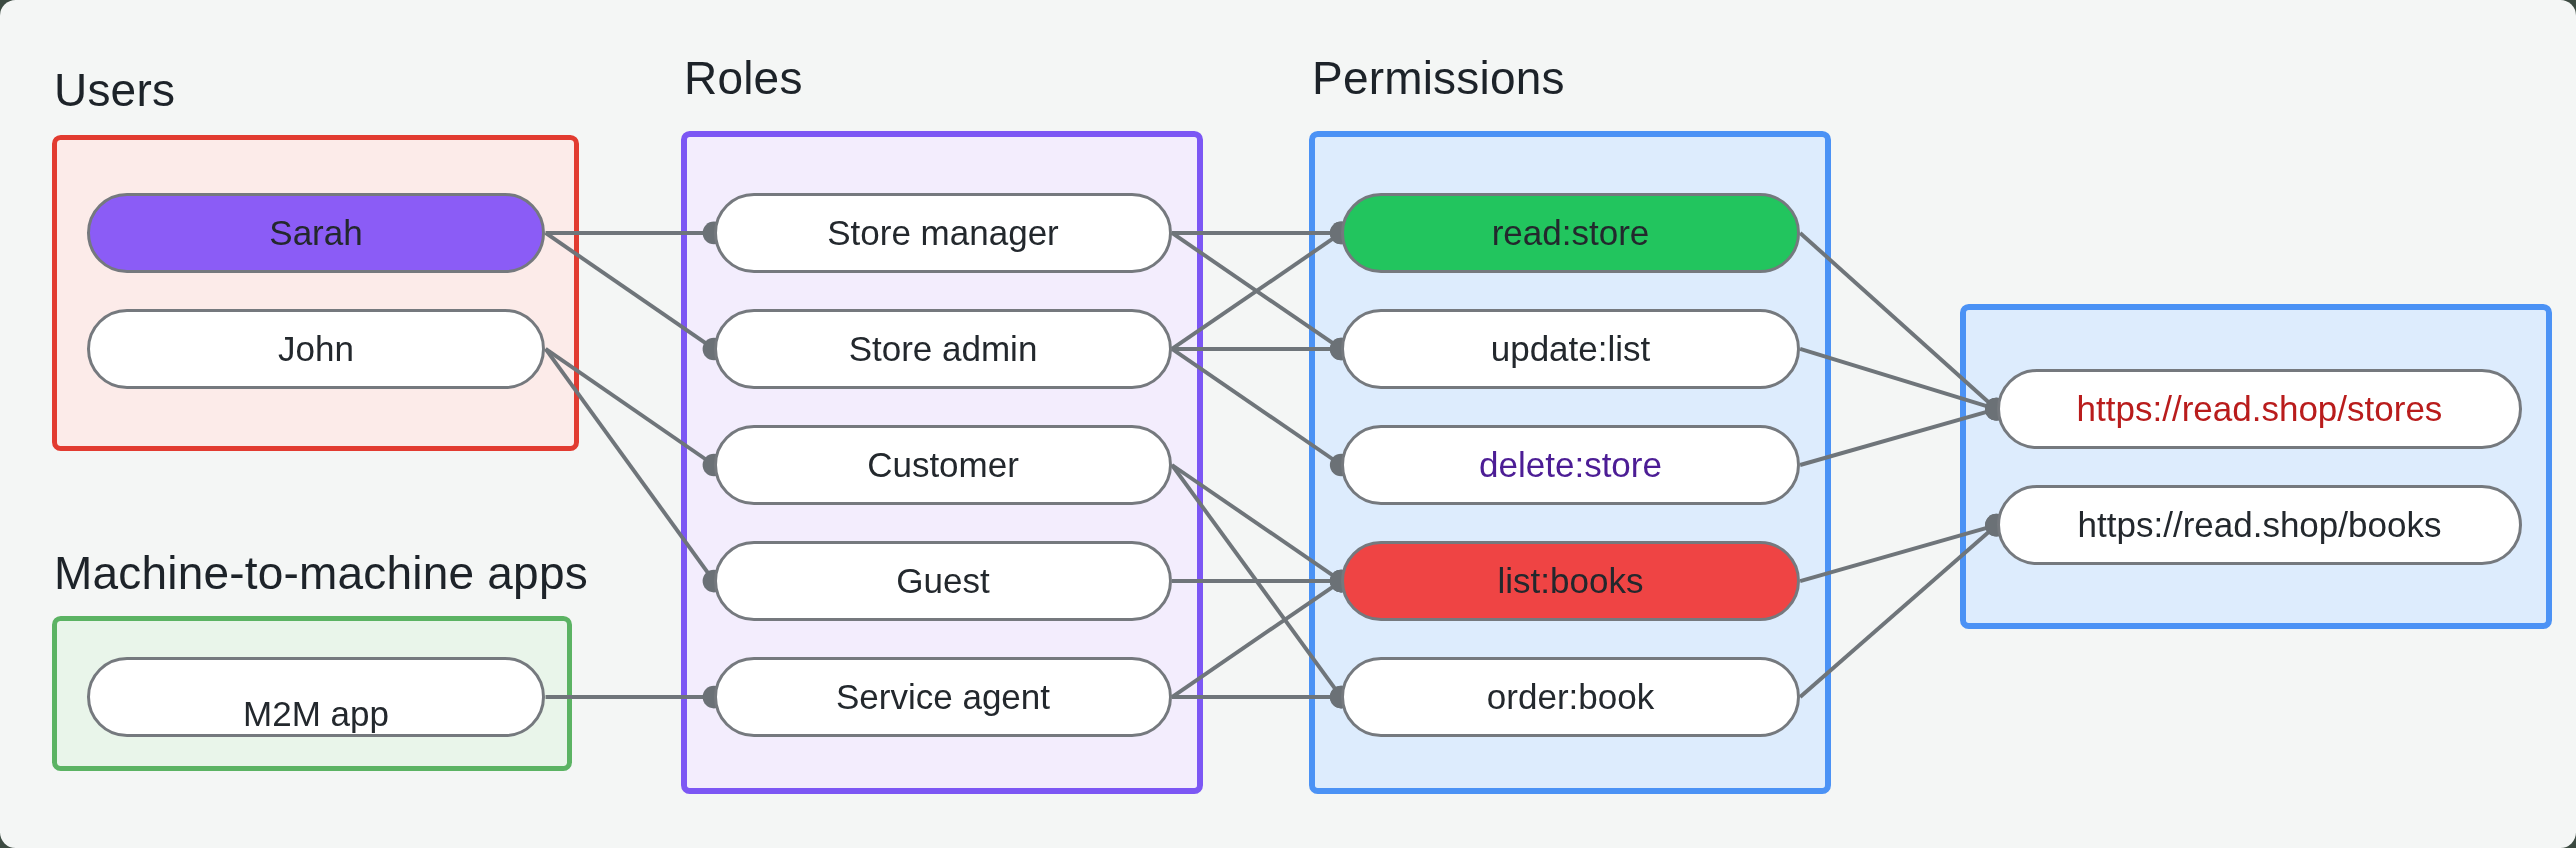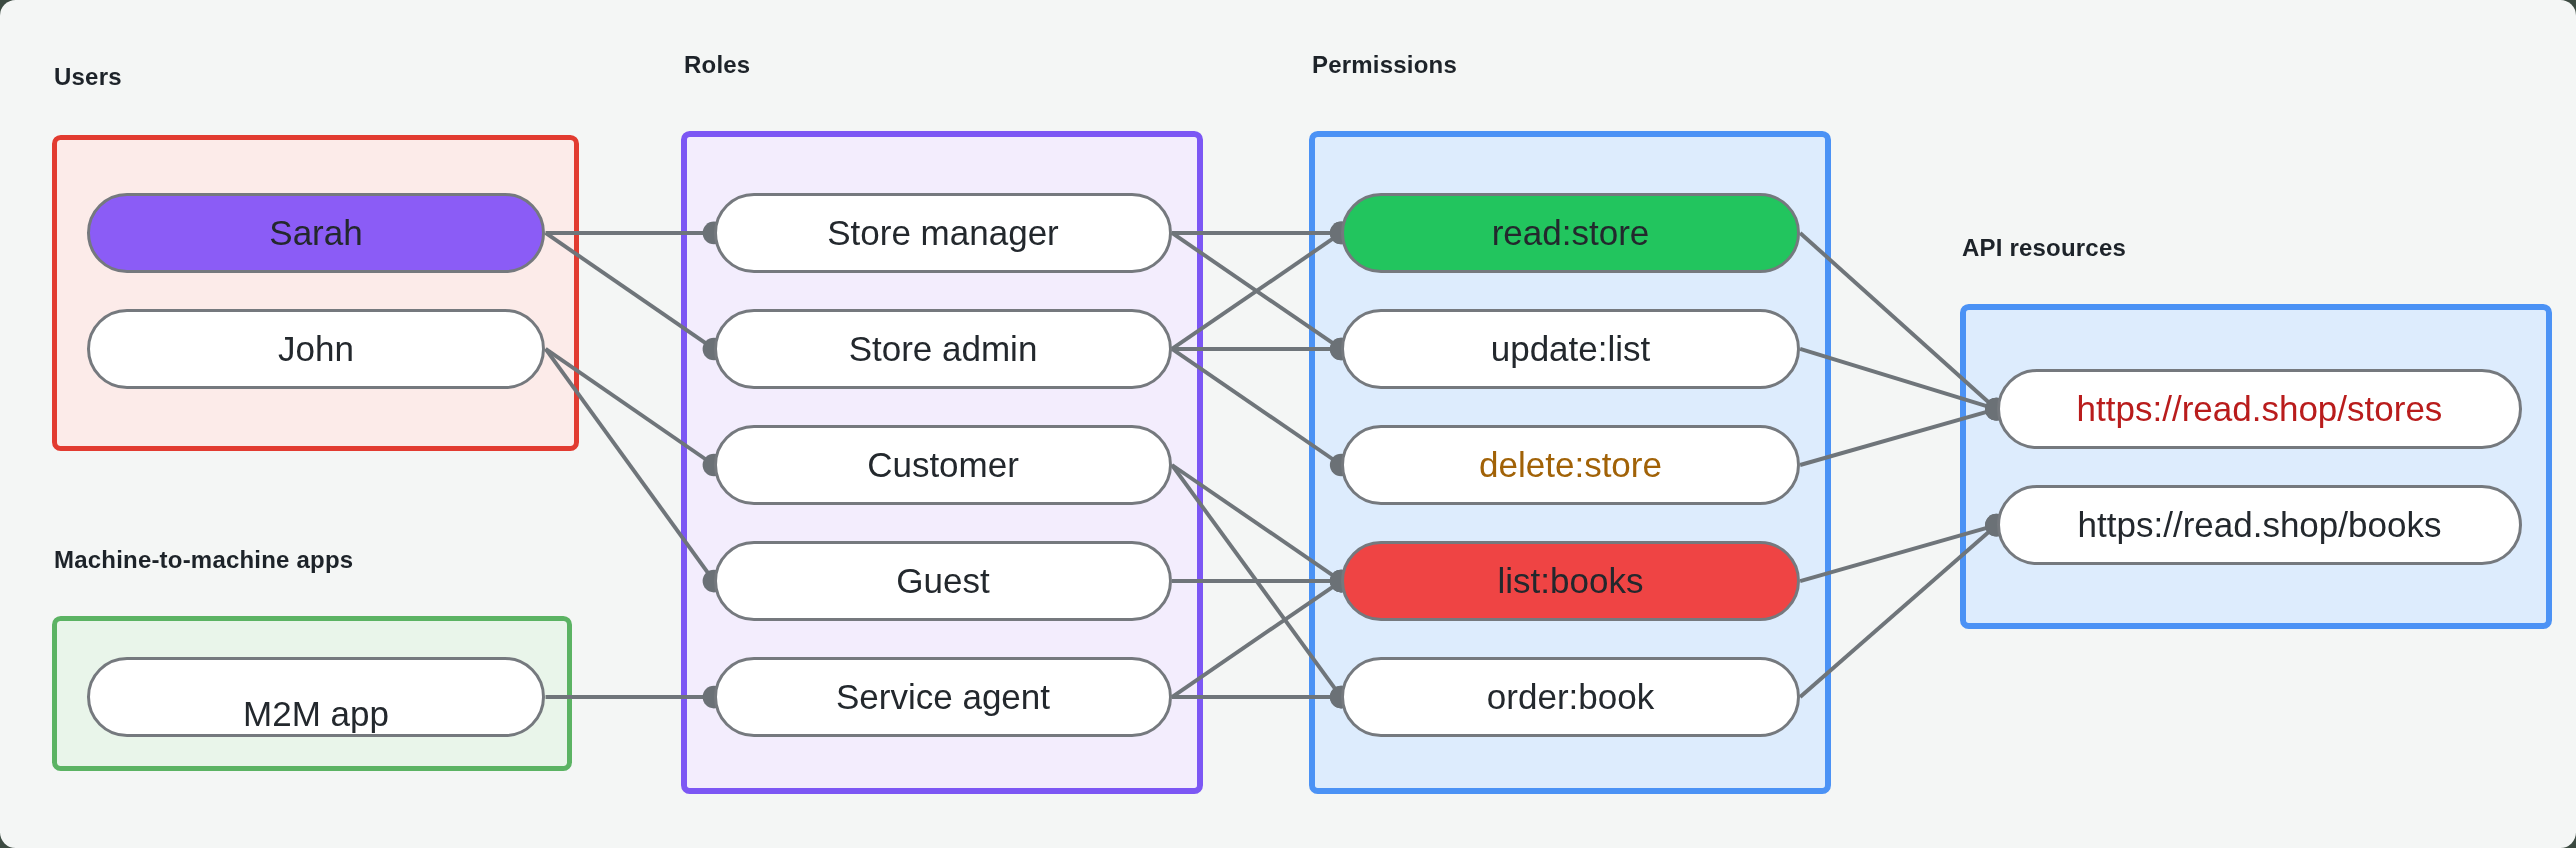--- a/index.html
+++ b/index.html
@@ -10,22 +10,22 @@
   }
   .stage{
     position:relative;
     width:2576px;height:848px;
     background:#f4f6f5;
     border-radius:15.7px;
     overflow:hidden;
   }
   .section-label{
     position:absolute;
-    font-size:24px;
-    font-weight:700;
+    font-size:46px;
+    font-weight:400;
     letter-spacing:0.2px;
     color:#1d2329;
     white-space:nowrap;
   }
   .group-box{
     position:absolute;
     border-radius:8.7px;
     box-sizing:border-box;
   }
   svg.edges{
@@ -51,21 +51,20 @@
 <div class="stage" style="background: rgb(244, 246, 245);">
 
   <div class="section-label" style="left: 54px; top: 63px; color: rgb(29, 35, 41);">Users</div>
 
   <div class="section-label" style="left: 54px; top: 546px; color: rgb(29, 35, 41);">Machine-to-machine apps</div>
 
   <div class="section-label" style="left: 684px; top: 51px; color: rgb(29, 35, 41);">Roles</div>
 
   <div class="section-label" style="left: 1312px; top: 51px; color: rgb(29, 35, 41);">Permissions</div>
 
-  <div class="section-label" style="left: 1962px; top: 234px; color: rgb(29, 35, 41);">API resources</div>
 
   <div class="group-box" style="left: 52px; top: 135px; width: 527px; height: 316px; border: 5.2px solid rgb(226, 59, 48); background: rgb(252, 235, 233);"></div>
 
   <div class="group-box" style="left: 52px; top: 616px; width: 520px; height: 155px; border: 5.2px solid rgb(91, 179, 99); background: rgb(233, 245, 234);"></div>
 
   <div class="group-box" style="left: 681px; top: 131px; width: 522px; height: 663px; border: 6.1px solid rgb(124, 87, 244); background: rgb(243, 237, 253);"></div>
 
   <div class="group-box" style="left: 1309px; top: 131px; width: 522px; height: 663px; border: 6.1px solid rgb(75, 146, 245); background: rgb(221, 236, 253);"></div>
 
   <div class="group-box" style="left: 1960px; top: 304px; width: 592px; height: 325px; border: 6.1px solid rgb(75, 146, 245); background: rgb(221, 236, 253);"></div>
@@ -137,21 +136,21 @@
       </div>
       <div class="pill" style="left: 714px; top: 657px; width: 458px; background: rgb(255, 255, 255); border-color: rgb(117, 121, 126); color: rgb(35, 40, 45);">
         <span>Service agent</span>
       </div>
       <div class="pill" style="left: 1341px; top: 193px; width: 459px; background: #22c55e; border-color: rgb(117, 121, 126); color: rgb(35, 40, 45);">
         <span>read:store</span>
       </div>
       <div class="pill" style="left: 1341px; top: 309px; width: 459px; background: rgb(255, 255, 255); border-color: rgb(117, 121, 126); color: rgb(35, 40, 45);">
         <span>update:list</span>
       </div>
-      <div class="pill" style="left: 1341px; top: 425px; width: 459px; background: rgb(255, 255, 255); border-color: rgb(117, 121, 126); color: #a16207;">
+      <div class="pill" style="left: 1341px; top: 425px; width: 459px; background: rgb(255, 255, 255); border-color: rgb(117, 121, 126); color: #4c1d95;">
         <span>delete:store</span>
       </div>
       <div class="pill" style="left: 1341px; top: 541px; width: 459px; background: #ef4444; border-color: rgb(117, 121, 126); color: rgb(35, 40, 45);">
         <span>list:books</span>
       </div>
       <div class="pill" style="left: 1341px; top: 657px; width: 459px; background: rgb(255, 255, 255); border-color: rgb(117, 121, 126); color: rgb(35, 40, 45);">
         <span>order:book</span>
       </div>
       <div class="pill" style="left: 1997px; top: 369px; width: 525px; background: rgb(255, 255, 255); border-color: rgb(117, 121, 126); color: #b91c1c;">
         <span>https://read.shop/stores</span>

